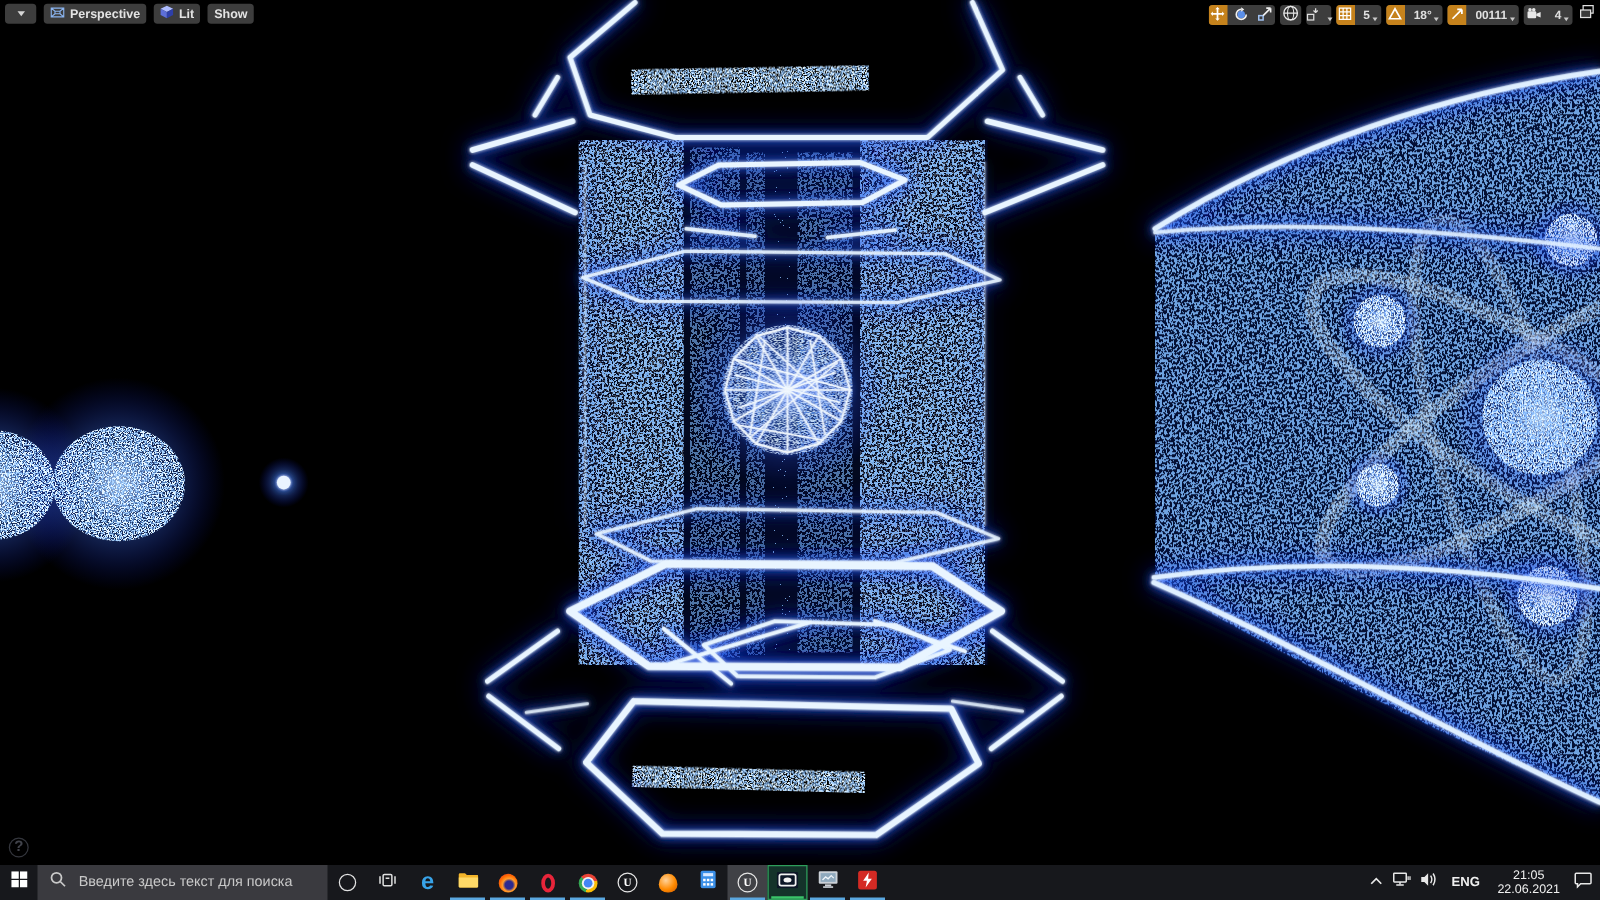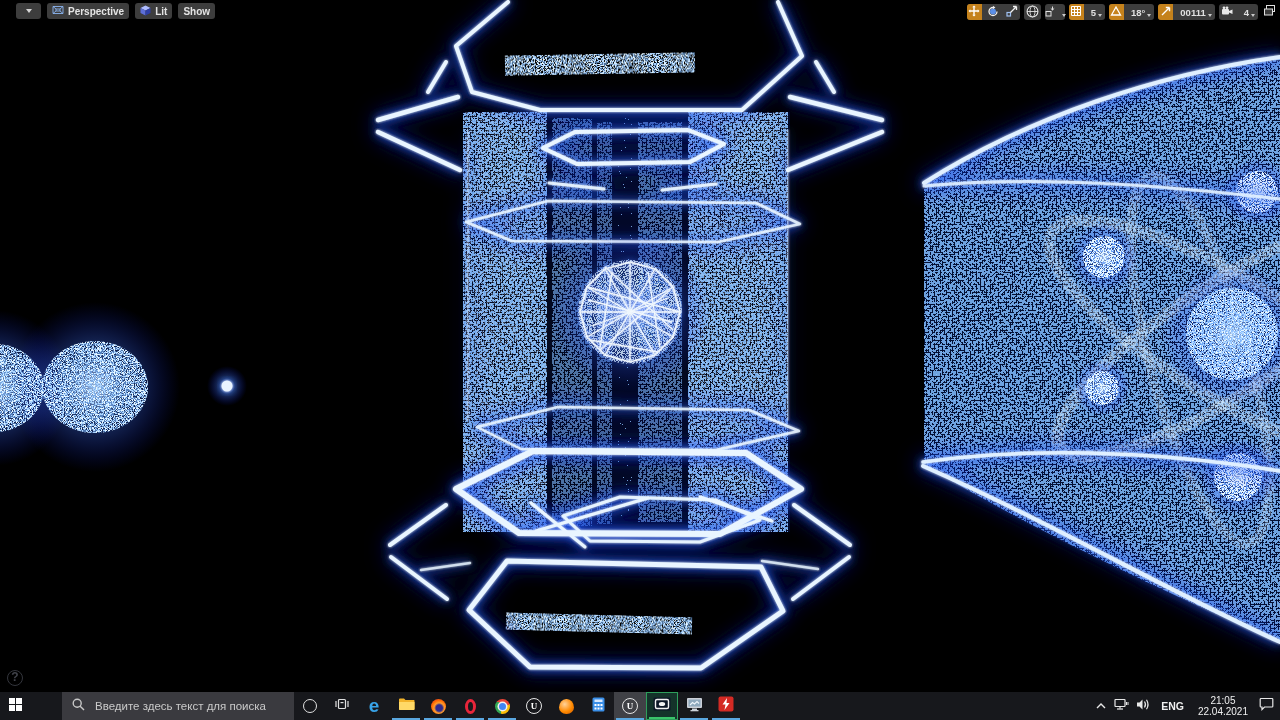--- a/index.html
+++ b/index.html
@@ -1,40 +1,40 @@
 <!DOCTYPE html>
 <html><head>
 <meta charset="utf-8">
 <style>
   html,body{margin:0;padding:0;background:#000;}
   #screen{position:relative;width:1280px;height:720px;background:#000;overflow:hidden;
           font-family:"Liberation Sans",sans-serif;}
   
   .scene{position:absolute;left:0;top:0;width:1280px;height:720px;}
   
-  .vp-topleft{position:absolute;left:16px;top:3px;display:flex;gap:6px;z-index:5;align-items:flex-start;}
+  .vp-topleft{position:absolute;left:4px;top:3px;display:flex;gap:6px;z-index:5;align-items:flex-start;}
   .vp-topright{position:absolute;right:3px;top:3px;display:flex;gap:4px;z-index:5;align-items:center;}
   .pill{height:16px;background:rgba(70,70,70,.88);border-radius:3px;display:flex;align-items:center;
         color:#e4e4e4;font-size:10px;font-weight:bold;padding:0 5px;gap:4px;cursor:default;}
   .pill.nopad{padding:0;}
   .seg{height:16px;display:flex;align-items:center;justify-content:center;width:15px;}
   .seg.orange{background:#c5821c;border-radius:3px 0 0 3px;}
   .valseg{display:flex;align-items:center;padding:0 3px;color:#e0e0e0;font-size:9.5px;font-weight:bold;}
   .vcaret{width:0;height:0;border-left:2.5px solid transparent;border-right:2.5px solid transparent;
           border-top:3px solid #c9c9c9;margin-left:2px;margin-top:7px;}
   .caret-pill{width:15px;justify-content:center;}
   .dcaret{width:0;height:0;border-left:3px solid transparent;border-right:3px solid transparent;
           border-top:4px solid #d6d6d6;}
   .help-q{position:absolute;left:7px;bottom:34px;color:#41434b;font-size:12px;font-weight:bold;z-index:5;
           width:14px;height:14px;border:1px solid #34363d;border-radius:50%;text-align:center;line-height:13px;}
   
   .taskbar{position:absolute;left:0;bottom:0;width:1280px;height:28px;background:#17181c;z-index:10;
            display:flex;align-items:stretch;}
   .tb-start{width:30px;display:flex;align-items:center;justify-content:center;}
-  .tb-search{width:232px;background:#3a3a3f;display:flex;align-items:center;gap:8px;padding:0 10px;box-sizing:border-box;margin-left:32px;}
+  .tb-search{width:232px;background:#3a3a3f;display:flex;align-items:center;gap:8px;padding:0 10px;box-sizing:border-box;}
   .tb-search input{background:transparent;border:none;outline:none;color:#cfcfcf;font-size:11.5px;width:100%;
                    font-family:"Liberation Sans",sans-serif;}
   .tb-search input::placeholder{color:#c9c9c9;opacity:1;}
   .tb-icons{display:flex;}
   .tile{width:32px;height:28px;display:flex;align-items:center;justify-content:center;position:relative;box-sizing:border-box;}
   .tile.active{background:#404146;}
   .tile.rec{background:#14332a;border:1px solid #2e9e5b;}
   .runline{position:absolute;bottom:0;left:2px;right:2px;height:2.5px;background:#5aa7e0;}
   .runline.green{background:#3ac46a;}
   .tray{margin-left:auto;display:flex;align-items:center;gap:7px;padding-right:6px;}
@@ -507,21 +507,21 @@
         <svg width="15" height="13" viewBox="0 0 15 13">
               <polygon points="1,4.5 3.5,4.5 6.5,1.5 6.5,11.5 3.5,8.5 1,8.5" fill="#e8e8e8"></polygon>
               <path d="M8.5 3.5 Q10.5 6.5 8.5 9.5 M10.5 1.8 Q13.5 6.5 10.5 11.2" stroke="#e8e8e8" fill="none" stroke-width="1.2"></path>
             </svg>
       </span>
     </div>
     <div class="tray-item tray-lang">ENG</div>
     <div class="tray-item tray-clock">
       <div>
         <div>21:05</div>
-        <div>22.04.2021</div>
+        <div>22.06.2021</div>
       </div>
     </div>
     <div class="tray-item">
       <span>
         <svg width="15" height="14" viewBox="0 0 15 14">
               <path d="M2 1.5 H13 Q13.8 1.5 13.8 2.3 V9.2 Q13.8 10 13 10 H5.5 L3 12.5 V10 H2 Q1.2 10 1.2 9.2 V2.3 Q1.2 1.5 2 1.5 Z" stroke="#e8e8e8" fill="none" stroke-width="1.2"></path>
             </svg>
       </span>
     </div>
   </div>

